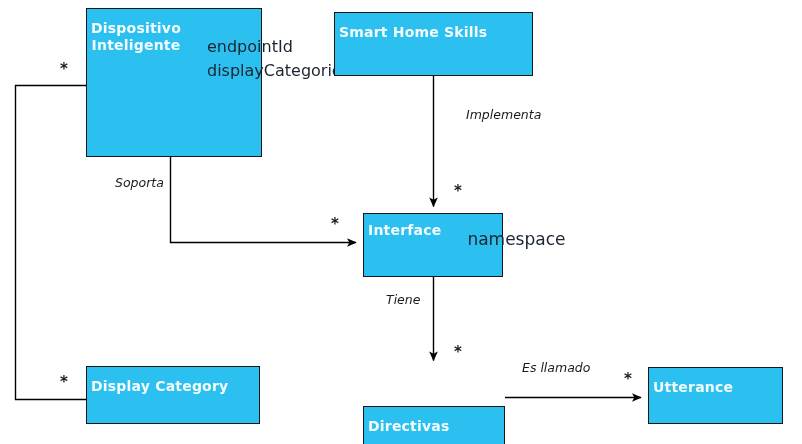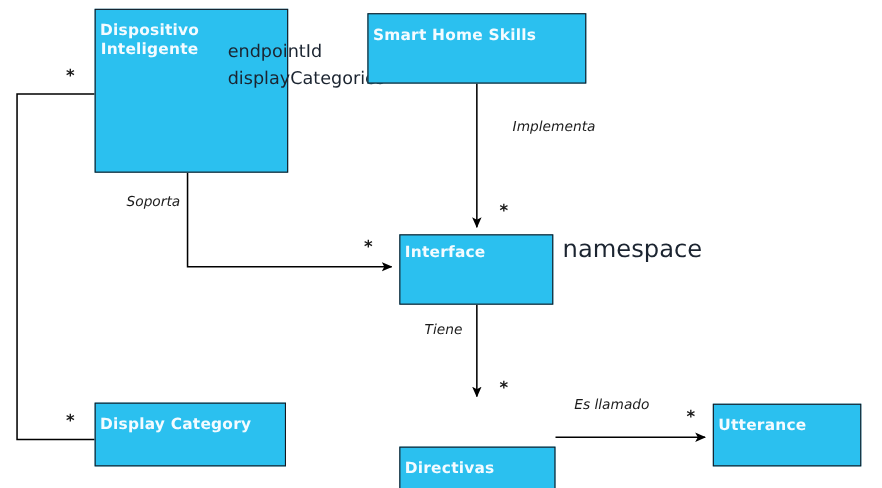--- a/index.html
+++ b/index.html
@@ -50,23 +50,23 @@
     color: #1b2430;
     font-size: 16px;
     line-height: 24px;
     padding-left: 22px;
     white-space: pre-line;
   }
   
   #node-dispositivo { left: 86px;  top: 8px;   width: 176px; height: 149px; }
   #node-dispositivo .node-body { margin-top: 26px; }
   #node-smart-home  { left: 334px; top: 12px;  width: 199px; height: 64px; }
-  #node-interface   { left: 363px; top: 213px; width: 140px; height: 64px; gap: 44px; }
+  #node-interface   { left: 363px; top: 213px; width: 140px; height: 64px; }
   #node-interface .node-title { padding-top: 8px; }
-  #node-interface .node-body { margin-top: 2px; font-size: 22px; }
+  #node-interface .node-body { margin-top: 13px; font-size: 17px; }
   #node-display-cat { left: 86px;  top: 366px; width: 174px; height: 58px; }
   #node-directivas  { left: 363px; top: 367px; width: 142px; height: 57px; margin-top: 39px; }
   #node-utterance   { left: 648px; top: 367px; width: 135px; height: 57px; }
 
   .edge-label {
     position: absolute;
     font-size: 12.5px;
     color: #1b1b1b;
     white-space: nowrap;
     font-style: italic;

